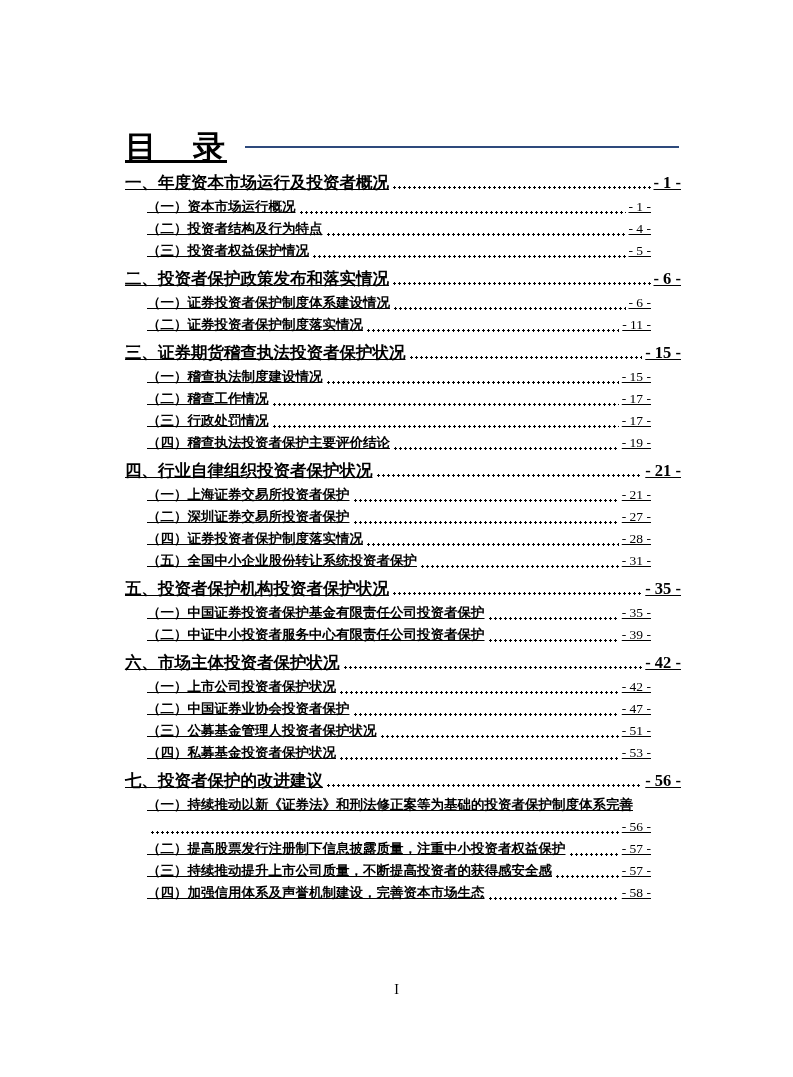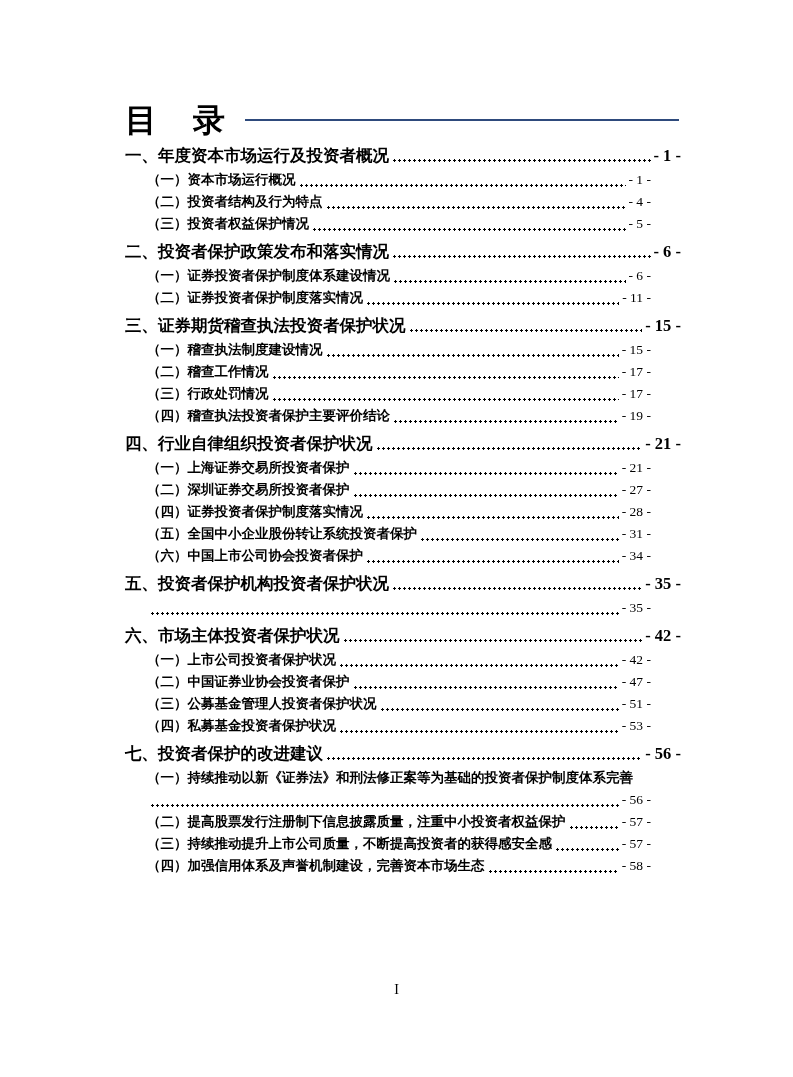--- a/index.html
+++ b/index.html
@@ -13,22 +13,23 @@
     height: 1077px;
     background: #ffffff;
     font-family: "Liberation Serif", "DejaVu Serif", serif;
     color: #000000;
     overflow: hidden;
     margin: 0 auto;
   }
   .content {
     position: absolute;
     left: 125px;
-    top: 101px;
+    top: 128px;
     width: 556px;
+    text-decoration: underline;
   }
   .toc-header {
     display: flex;
     align-items: center;
   }
   .toc-title {
     margin: 0;
     font-size: 32px;
     font-weight: bold;
     line-height: 1.2;
@@ -184,33 +185,34 @@
         <div class="toc-row level2">
           <span class="toc-text">（四）证券投资者保护制度落实情况</span>
           <span class="toc-dots"></span>
           <span class="toc-page">- 28 -</span>
         </div>
         <div class="toc-row level2">
           <span class="toc-text">（五）全国中小企业股份转让系统投资者保护</span>
           <span class="toc-dots"></span>
           <span class="toc-page">- 31 -</span>
         </div>
-        <div class="toc-row level2">
-          <span class="toc-text">（六）中国上市公司协会投资者保护</span>
-          <span class="toc-dots"></span>
-          <span class="toc-page">- 34 -</span>
-        </div>
         <div class="toc-row level1">
           <span class="toc-text">五、投资者保护机构投资者保护状况</span>
           <span class="toc-dots"></span>
           <span class="toc-page">- 35 -</span>
         </div>
         <div class="toc-row level2">
+          <span class="toc-text">（一）中国证券投资者保护基金有限责任公司投资者保护</span>
           <span class="toc-dots"></span>
           <span class="toc-page">- 35 -</span>
+        </div>
+        <div class="toc-row level2">
+          <span class="toc-text">（二）中证中小投资者服务中心有限责任公司投资者保护</span>
+          <span class="toc-dots"></span>
+          <span class="toc-page">- 39 -</span>
         </div>
         <div class="toc-row level1">
           <span class="toc-text">六、市场主体投资者保护状况</span>
           <span class="toc-dots"></span>
           <span class="toc-page">- 42 -</span>
         </div>
         <div class="toc-row level2">
           <span class="toc-text">（一）上市公司投资者保护状况</span>
           <span class="toc-dots"></span>
           <span class="toc-page">- 42 -</span>

